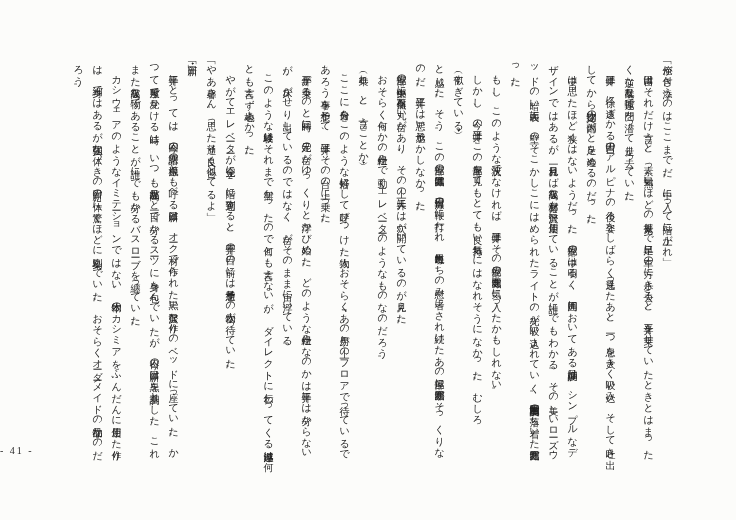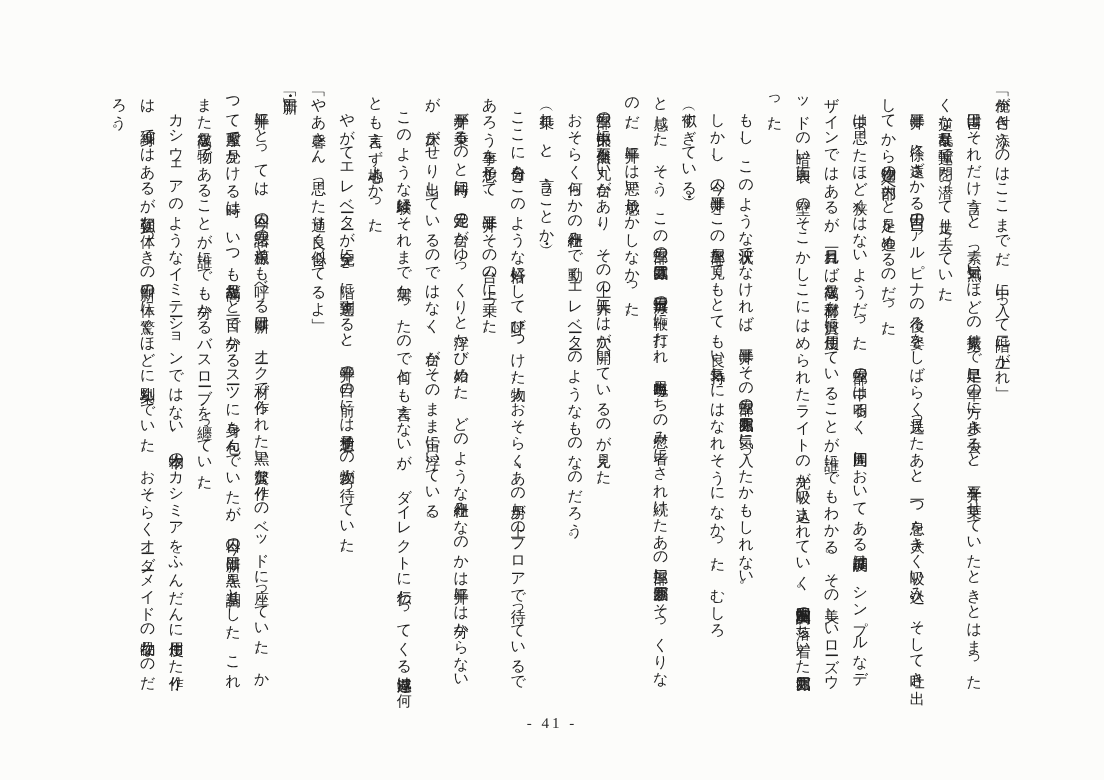--- a/index.html
+++ b/index.html
@@ -33,25 +33,23 @@
     padding: 0;
   }
   .para.indent {
     text-indent: 1em;
   }
   .page-number {
     position: absolute;
     top: 445px;
     left: 0;
     width: 100%;
-    text-align: center;
     font-size: 10px;
     letter-spacing: 2px;
     color: #2a2a2a;
-    margin-top: 32px;
   }
 </style>
 </head>
 <body>
 
 <div class="page">
 
   <div class="text-block">
 
       <p class="para">「俺が付き添うのはここまでだ。中に入って二階に上がれ」</p>

